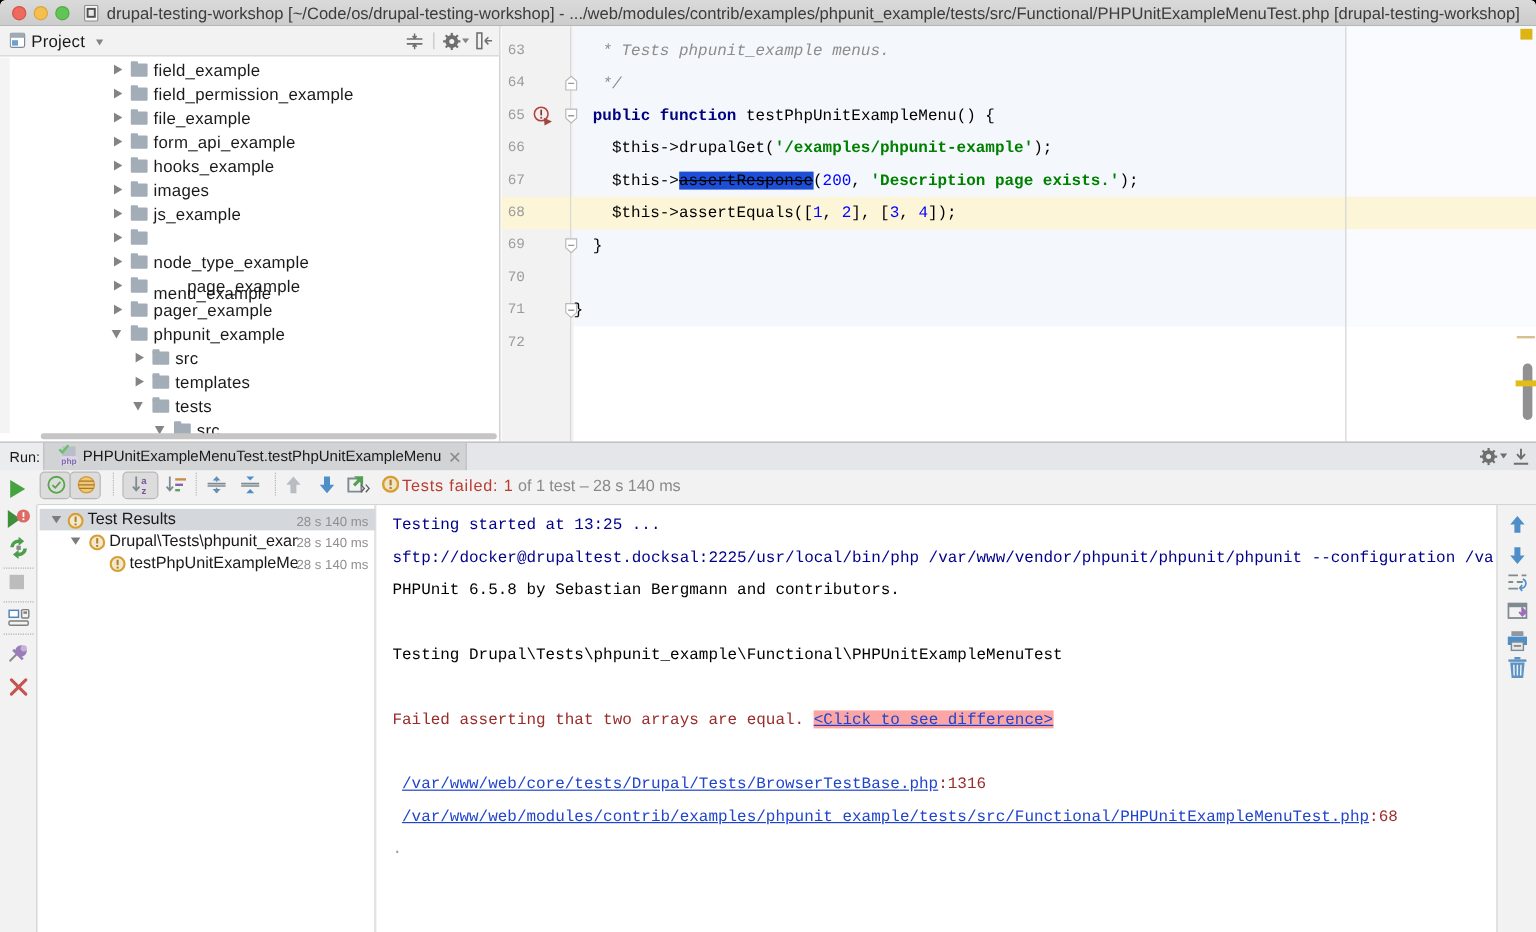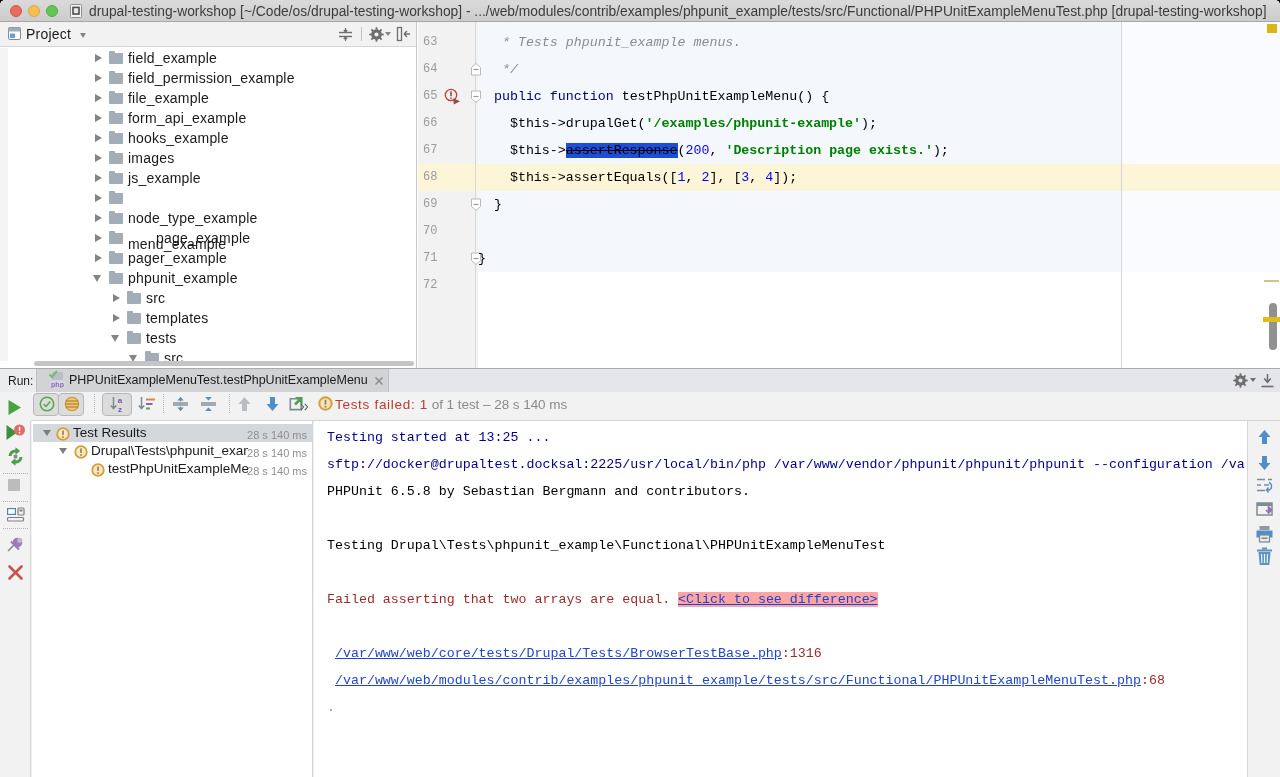--- a/index.html
+++ b/index.html
@@ -30,21 +30,21 @@
   
   #editor { left:418px; top:22px; width:862px; height:288px; background:#fff; }
   #ed-blue { position:absolute; left:60px; top:0; width:802px; height:250px; background:#f4f8fc; }
   #ed-gutter { position:absolute; left:0; top:0; width:60px; height:346px; background:#f2f2f2; }
   #ed-yellow { position:absolute; left:0; top:141.5px; width:862px; height:27px; background:#fcf5d8; }
   #fold-line { position:absolute; left:57px; top:0; width:1px; height:346px; background:#d9d9d9; }
   #margin-line { position:absolute; left:703px; top:0; width:1px; height:346px; background:#d4d4d4; }
   .lnum { position:absolute; left:0; width:19.5px; text-align:right; font-family:"Liberation Mono",monospace; font-size:12px; color:#999c9f; line-height:27px; }
   #code { position:absolute; left:60px; top:6.5px; font-size:13.3px; line-height:27px; color:#000; }
   #code .c { color:#8c8c8c; font-style:italic; }
-  #code .k { color:#000080; font-weight:normal; }
+  #code .k { color:#000080; font-weight:bold; }
   #code .s { color:#008000; font-weight:bold; }
   #code .n { color:#0000ff; }
   #code .dep { text-decoration:line-through; background:#1d4ed8; }
 
   
   #runpanel { left:0; top:368px; width:1280px; height:409px; background:#f2f2f2; border-top:1px solid #ababab; }
   #tabbar { position:absolute; left:0; top:0; width:1280px; height:23px; background:#e5e6e9; }
   #tab-sel { position:absolute; left:36px; top:0; width:353px; height:23px; background:#d2d3d5; border-left:1px solid #c0c0c2; border-right:1px solid #c0c0c2; }
   #toolbar { position:absolute; left:0; top:23px; width:1280px; height:28px; background:#f2f2f2; }
   #toolbar-border { position:absolute; left:31px; top:51px; width:1249px; height:1px; background:#d4d4d4; }

